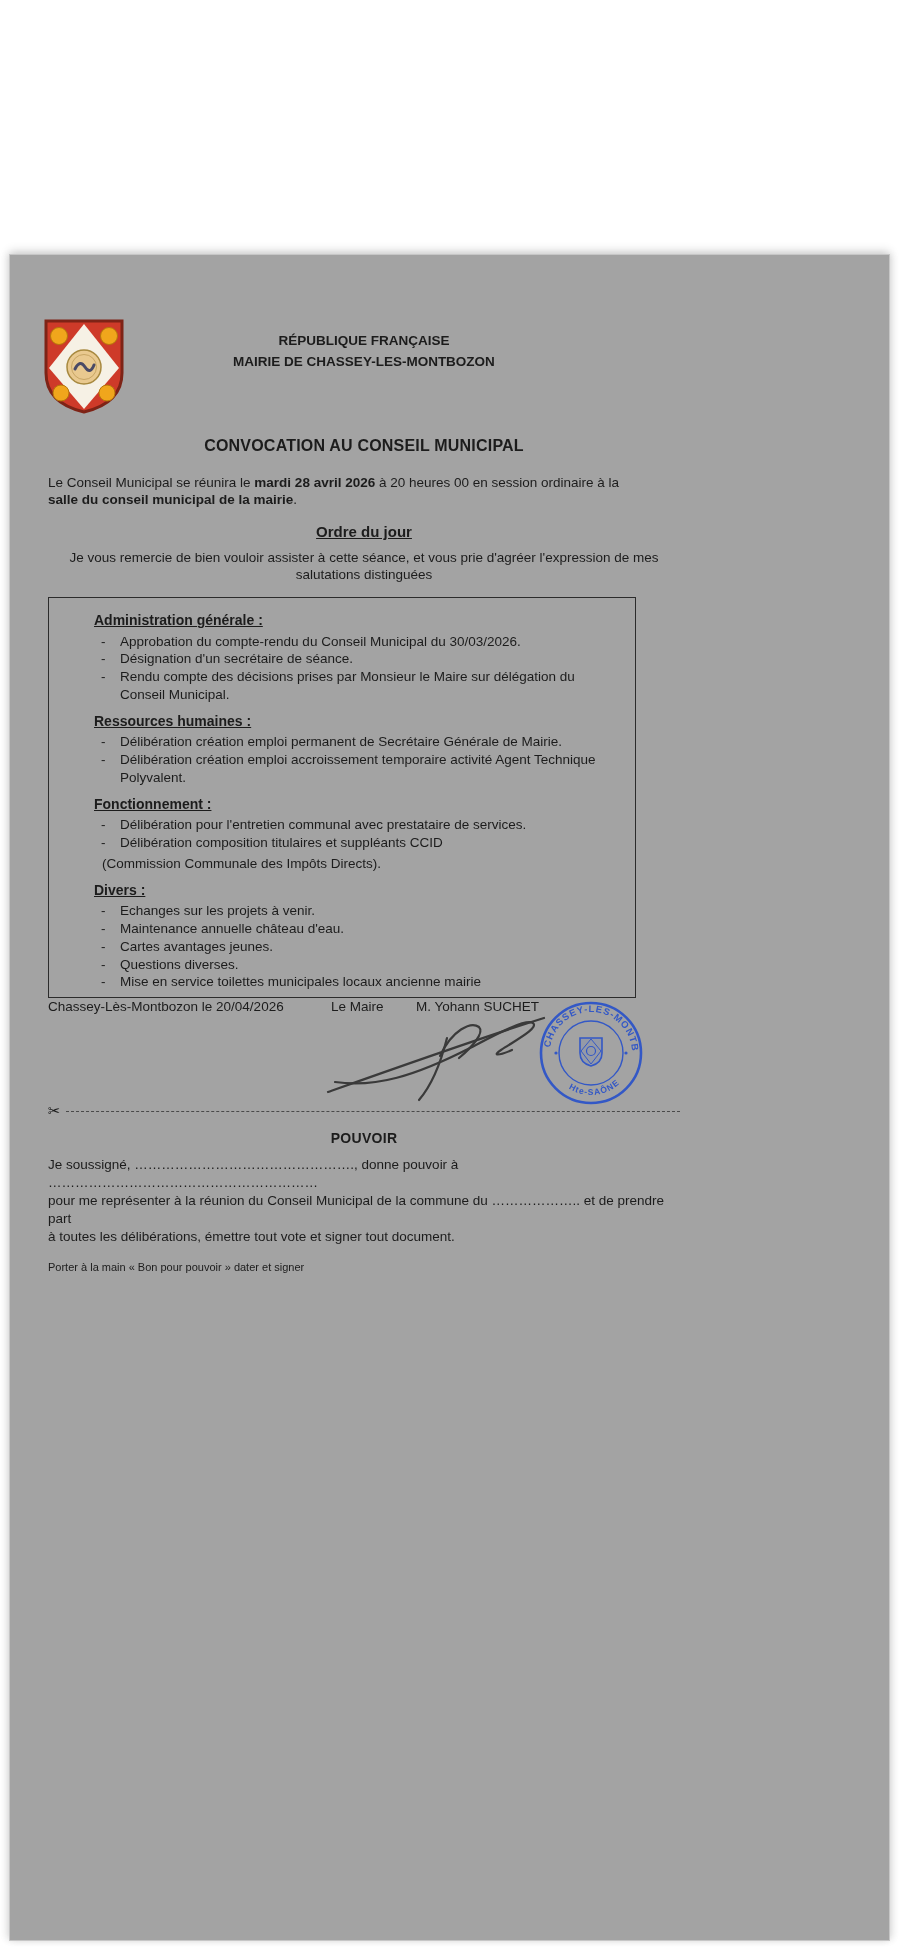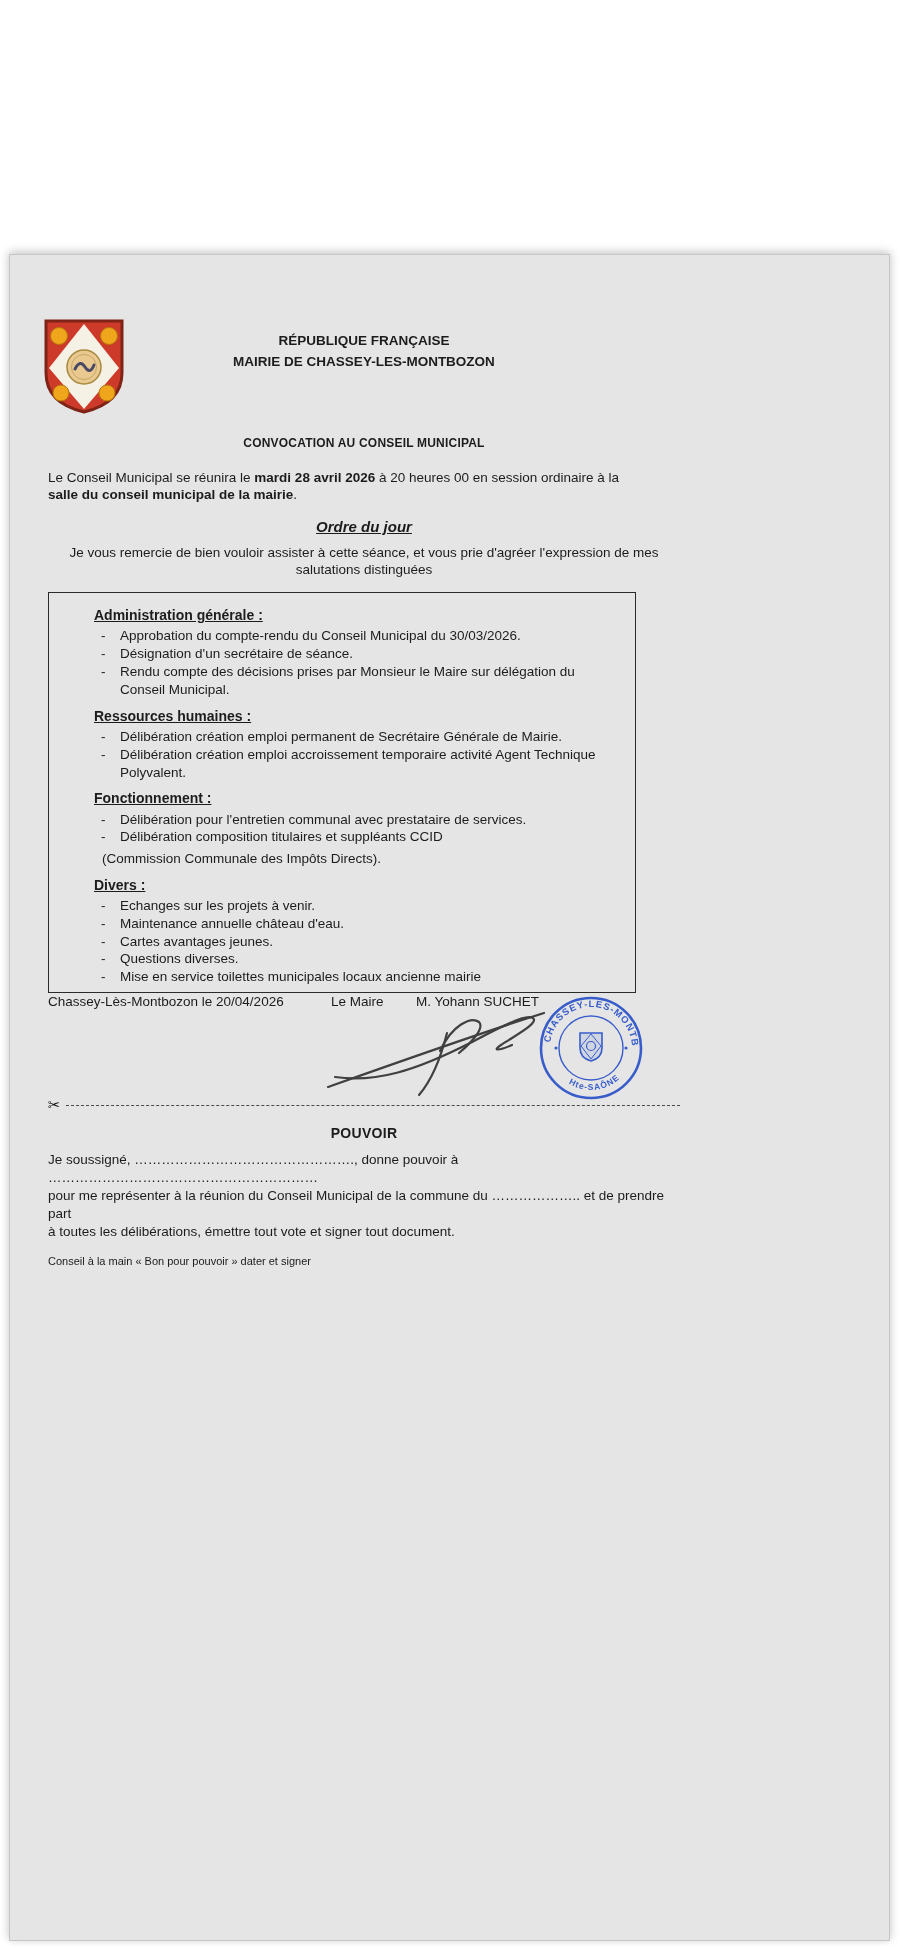--- a/index.html
+++ b/index.html
@@ -4,36 +4,36 @@
 <style>
   html, body { margin:0; padding:0; }
   body {
     width:900px; height:1948px; position:relative;
     background:#ffffff;
     font-family:"Liberation Sans","DejaVu Sans",sans-serif;
     color:#1c1c1c;
   }
   .scan-page {
     position:absolute; left:9px; top:254px; width:879px; height:1685px;
-    background:#e5e5e5; border:1px solid #c6c6c6;
+    background:#a3a3a3; border:1px solid #c6c6c6;
     box-shadow:0 -3px 9px rgba(0,0,0,0.16), 3px 0 7px rgba(0,0,0,0.05), -3px 0 7px rgba(0,0,0,0.05);
   }
   .doc { position:absolute; left:38px; top:0; width:632px; font-size:13.5px; line-height:1.3; }
 
   .doc-header { position:relative; height:160px; }
   .arms { position:absolute; left:-7px; top:62px; width:86px; height:99px; }
   .header-text { position:absolute; left:0; right:0; top:76px; text-align:center;
                  font-weight:bold; font-size:13.5px; line-height:1.55; }
 
-  .title { text-align:center; font-weight:bold; font-size:12px; margin-top:21px; letter-spacing:0.2px; }
+  .title { text-align:center; font-weight:bold; font-size:16px; margin-top:21px; letter-spacing:0.2px; }
 
   .intro { margin-top:17px; }
   .b { font-weight:bold; }
 
-  .ordre { text-align:center; font-size:15px; font-weight:bold; text-decoration:underline; margin-top:13px;font-style:italic; }
+  .ordre { text-align:center; font-size:15px; font-weight:bold; text-decoration:underline; margin-top:13px; }
   .note  { text-align:center; margin-top:7px; }
 
   .agenda-box { margin-top:11px; border:1.6px solid #2b2b2b; width:588px;
                 box-sizing:border-box; padding:13px 16px 6px 45px; }
   .section { margin-top:8px; }
   .section:first-child { margin-top:0; }
   .section-title { font-weight:bold; text-decoration:underline; font-size:14px; }
   .section ul { list-style:none; margin:3px 0 0 5px; padding:0; }
   .section li { position:relative; padding-left:21px; line-height:1.32; }
   .section li::before { content:"-"; position:absolute; left:2px; }
@@ -165,16 +165,16 @@
     <div class="cut-line">
       <span class="scissors">✂</span>
       <div class="dashes"></div>
     </div>
 
     <div class="pouvoir-title">POUVOIR</div>
 
     <p class="pouvoir-p"><span>Je soussigné, …………………………………………., donne pouvoir à ……………………………………………………</span><br><span>pour me représenter à la réunion du Conseil Municipal de la commune du ……………….. et de prendre part</span><br><span>à toutes les délibérations, émettre tout vote et signer tout document.</span></p>
 
 
-    <div class="pouvoir-note">Conseil à la main « Bon pour pouvoir » dater et signer</div>
+    <div class="pouvoir-note">Porter à la main « Bon pour pouvoir » dater et signer</div>
 
   </div>
 </div>
 
 </body></html>

